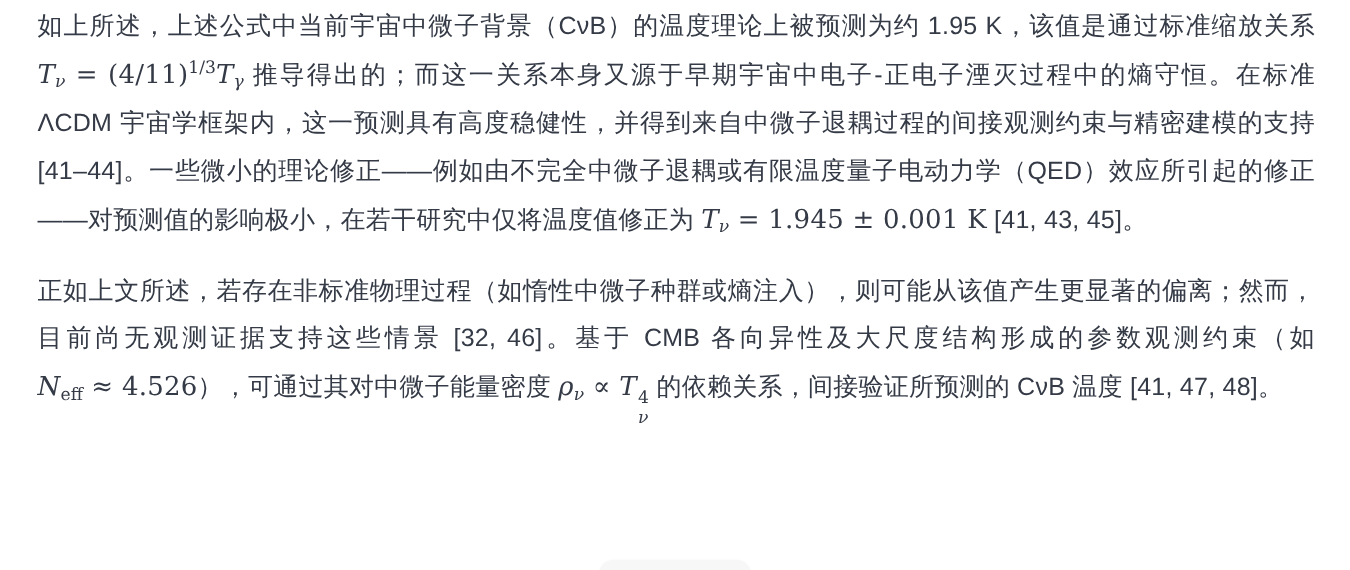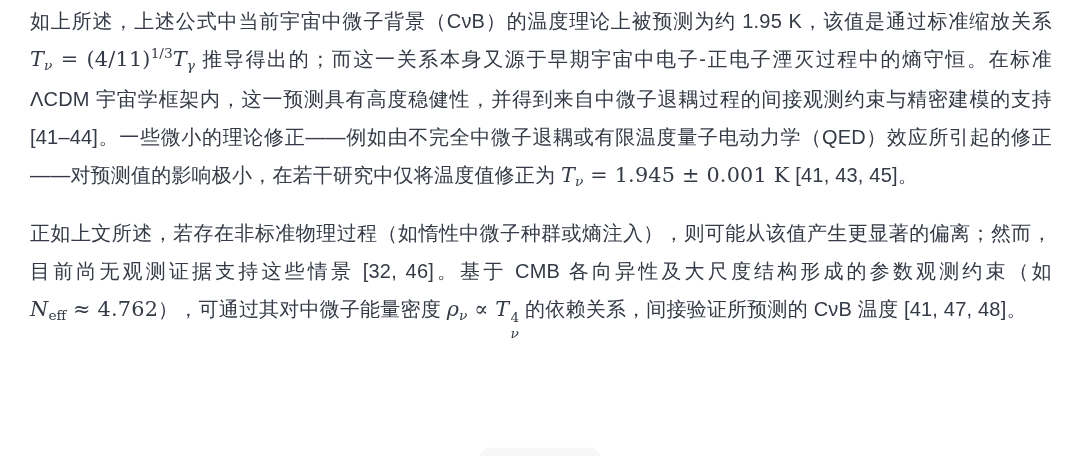--- a/index.html
+++ b/index.html
@@ -47,18 +47,18 @@
     border-radius:12px;
     background:#f7f7f8;
     box-shadow:0 0 2px rgba(0,0,0,0.04);
   }
 </style>
 </head>
 <body>
 
 <main>
   <p class="doc-par">如上所述，上述公式中当前宇宙中微子背景（CνB）的温度理论上被预测为约 1.95 K，该值是通过标准缩放关系 <span class="math"><span class="mi">T</span><span class="msub mi">ν</span><span class="mr"> = (4/11)</span><span class="msup mr">1/3</span><span class="mi">T</span><span class="msub mi">γ</span></span> 推导得出的；而这一关系本身又源于早期宇宙中电子-正电子湮灭过程中的熵守恒。在标准 ΛCDM 宇宙学框架内，这一预测具有高度稳健性，并得到来自中微子退耦过程的间接观测约束与精密建模的支持 [41–44]。一些微小的理论修正——例如由不完全中微子退耦或有限温度量子电动力学（QED）效应所引起的修正——对预测值的影响极小，在若干研究中仅将温度值修正为 <span class="math"><span class="mi">T</span><span class="msub mi">ν</span><span class="mr"> = 1.945 ± 0.001 K</span></span>  [41, 43, 45]。</p>
-  <p class="doc-par">正如上文所述，若存在非标准物理过程（如惰性中微子种群或熵注入），则可能从该值产生更显著的偏离；然而，目前尚无观测证据支持这些情景 [32, 46]。基于 CMB 各向异性及大尺度结构形成的参数观测约束（如 <span class="math"><span class="mi">N</span><span class="msub mr">eff</span><span class="mr"> ≈ 4.762</span></span>），可通过其对中微子能量密度 <span class="math"><span class="mi">ρ</span><span class="msub mi">ν</span><span class="mr"> ∝ </span><span class="mi">T</span><span class="stack">
+  <p class="doc-par">正如上文所述，若存在非标准物理过程（如惰性中微子种群或熵注入），则可能从该值产生更显著的偏离；然而，目前尚无观测证据支持这些情景 [32, 46]。基于 CMB 各向异性及大尺度结构形成的参数观测约束（如 <span class="math"><span class="mi">N</span><span class="msub mr">eff</span><span class="mr"> ≈ 4.526</span></span>），可通过其对中微子能量密度 <span class="math"><span class="mi">ρ</span><span class="msub mi">ν</span><span class="mr"> ∝ </span><span class="mi">T</span><span class="stack">
           <span class="ssup mr">4</span>
           <span class="ssub mi">ν</span>
         </span></span> 的依赖关系，间接验证所预测的 CνB 温度 [41, 47, 48]。</p>
   <div class="bottom-pill"></div>
 </main>
 
 </body></html>

